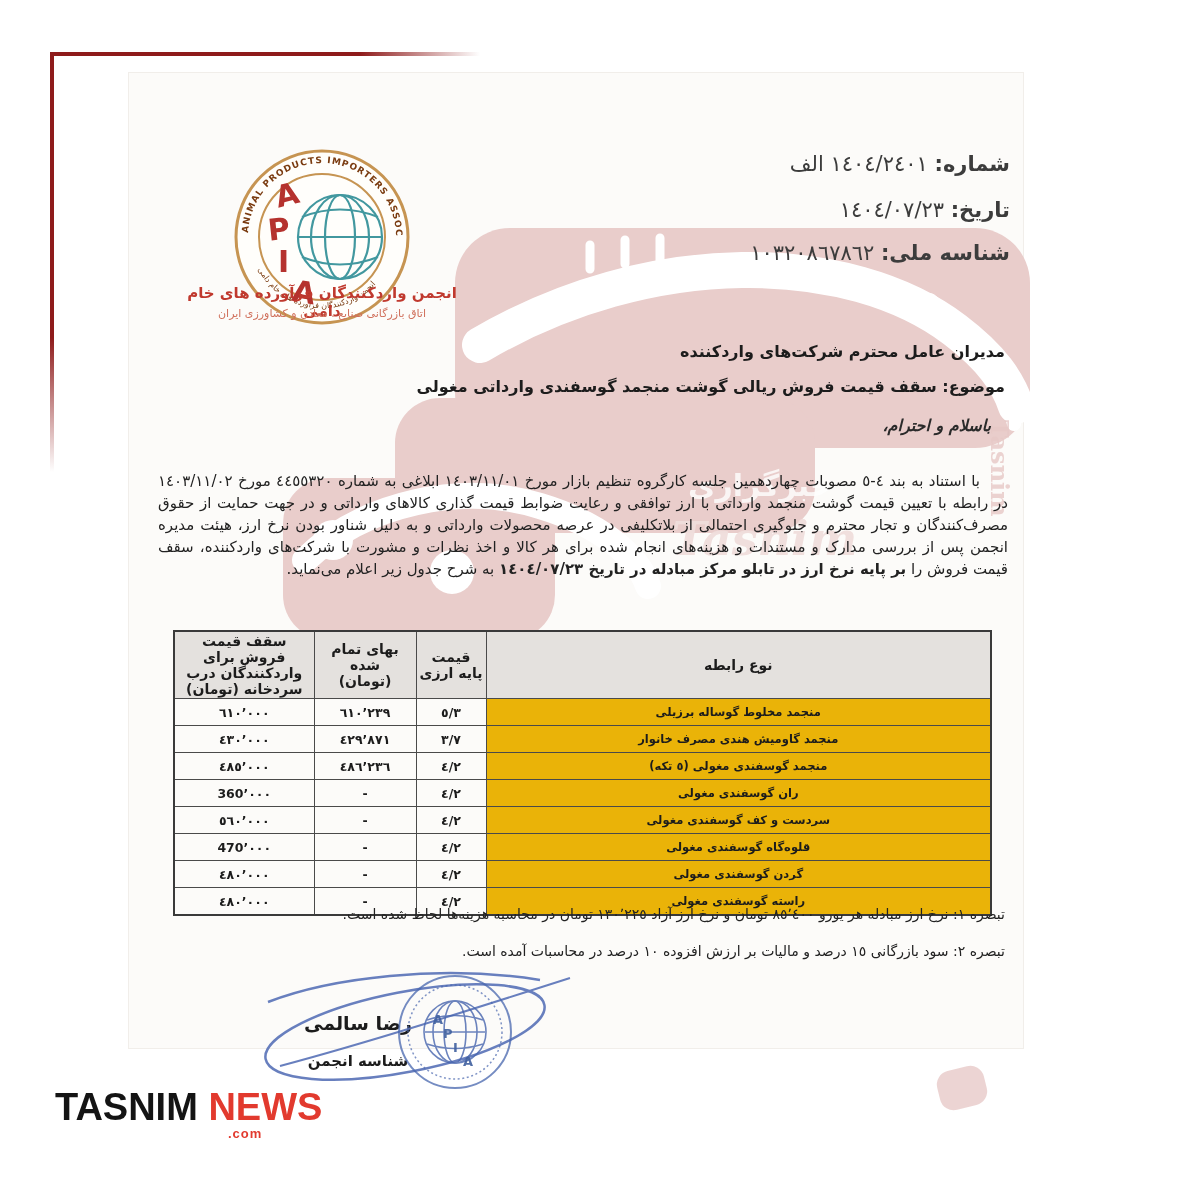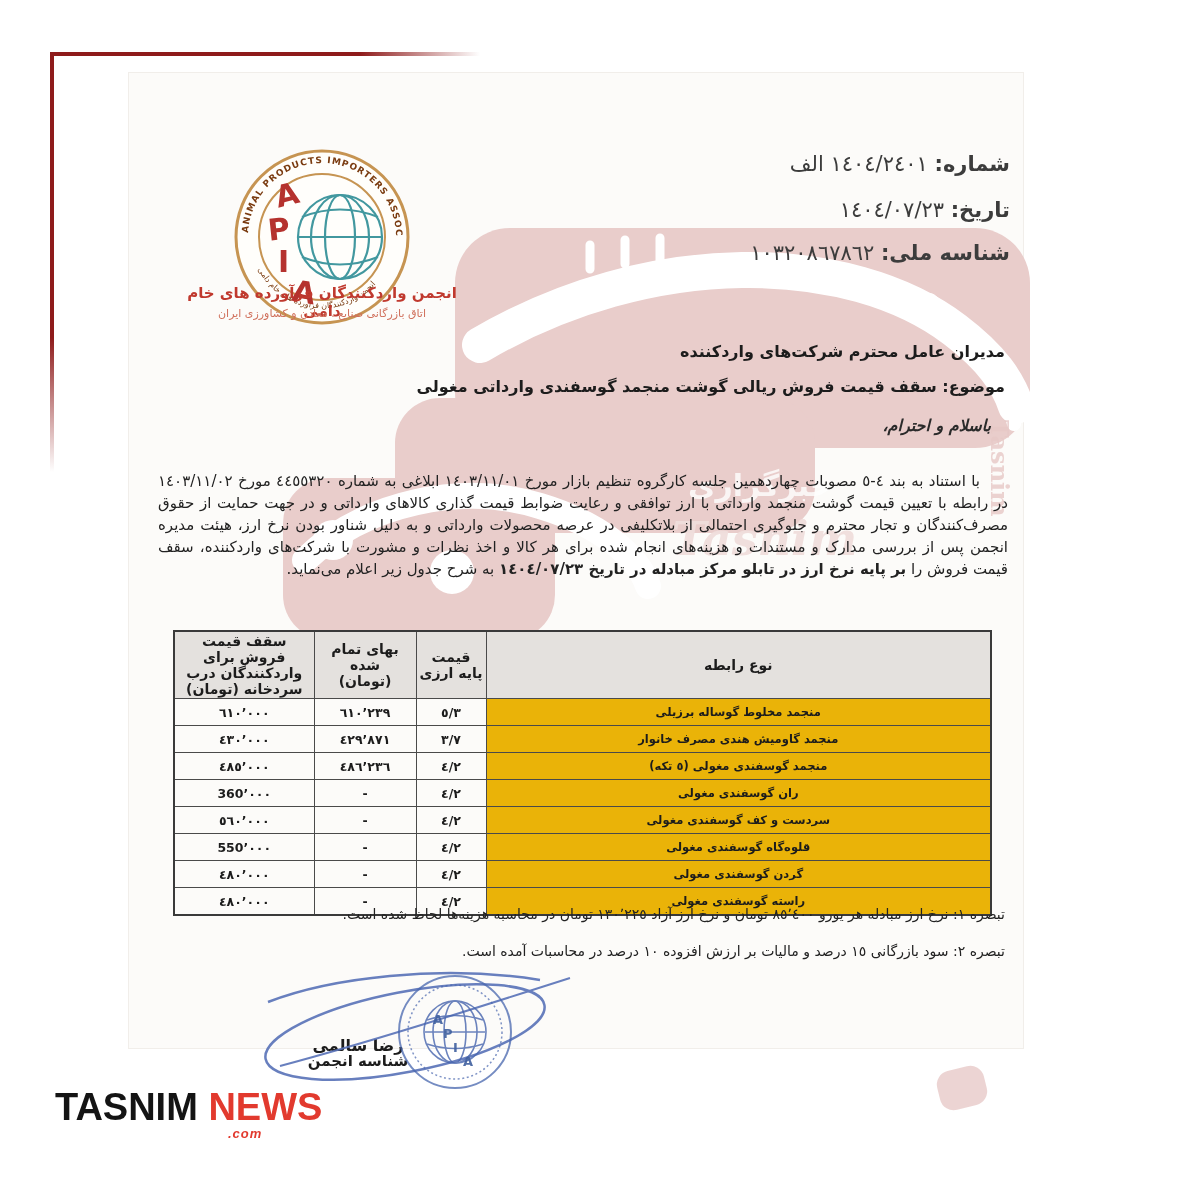--- a/index.html
+++ b/index.html
@@ -61,31 +61,31 @@
   td{height:26px;text-align:center;font-weight:bold;font-size:12.5px;color:#1c1c1c;padding:0 2px;}
   td.meat{background:#eab308;font-size:11.5px;margin-left:12px;}
   .th-cap{font-size:14px;}
   col.c-meat{width:505px;} col.c-base{width:70px;} col.c-cost{width:102px;} col.c-cap{width:140px;}
 
   .note{right:176px;direction:rtl;font-size:14px;color:#222;z-index:2;}
   .note-1{top:906px;} .note-2{top:943px;}
 
   
   .signer{left:288px;width:140px;text-align:center;direction:rtl;color:#1c1c1c;z-index:2;}
-  .signer-name{top:1012px;font-size:16px;font-weight:bold;margin-top:24px;}
+  .signer-name{top:1012px;font-size:19px;font-weight:bold;}
   .signer-title{top:1052px;font-size:15px;font-weight:bold;}
   .sig-svg{left:240px;top:950px;width:380px;height:160px;z-index:4;}
 
   
   .tasnim{left:55px;top:1086px;z-index:5;font-family:"Liberation Sans",sans-serif;
           font-weight:800;font-size:38px;letter-spacing:0px;white-space:nowrap;}
   .tasnim .t-black{color:#141414;}
   .tasnim .t-red{color:#e23a2e;}
   .t-com{left:228px;top:1126px;color:#e23a2e;font-size:13px;font-weight:bold;
-         font-family:"Liberation Sans",sans-serif;letter-spacing:1px;z-index:5;font-style:italic;}
+         font-family:"Liberation Sans",sans-serif;letter-spacing:1px;z-index:5;}
 </style>
 </head>
 <body>
 
 <div class="abs paper"></div>
 
 <div class="abs wm wm-blob wm-b1"></div>
 <div class="abs wm wm-blob wm-b2"></div>
 <div class="abs wm wm-blob wm-b3"></div>
 <div class="abs wm wm-blob wm-dot"></div>
@@ -201,21 +201,21 @@
       <tr>
         <td class="meat">سردست و کف گوسفندی مغولی</td>
         <td>٤/٢</td>
         <td>-</td>
         <td>٥٦٠٬٠٠٠</td>
       </tr>
       <tr>
         <td class="meat">قلوه‌گاه گوسفندی مغولی</td>
         <td>٤/٢</td>
         <td>-</td>
-        <td>550٬٠٠٠</td>
+        <td>470٬٠٠٠</td>
       </tr>
       <tr>
         <td class="meat">گردن گوسفندی مغولی</td>
         <td>٤/٢</td>
         <td>-</td>
         <td>٤٨٠٬٠٠٠</td>
       </tr>
       <tr>
         <td class="meat">راسته گوسفندی مغولی</td>
         <td>٤/٢</td>

